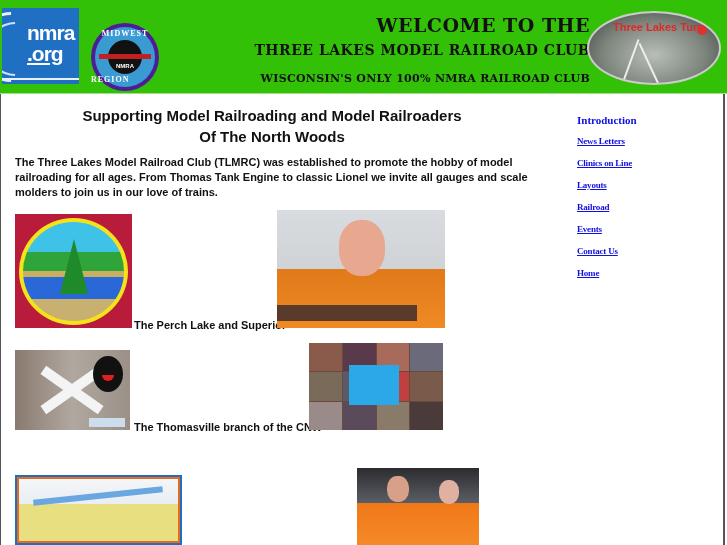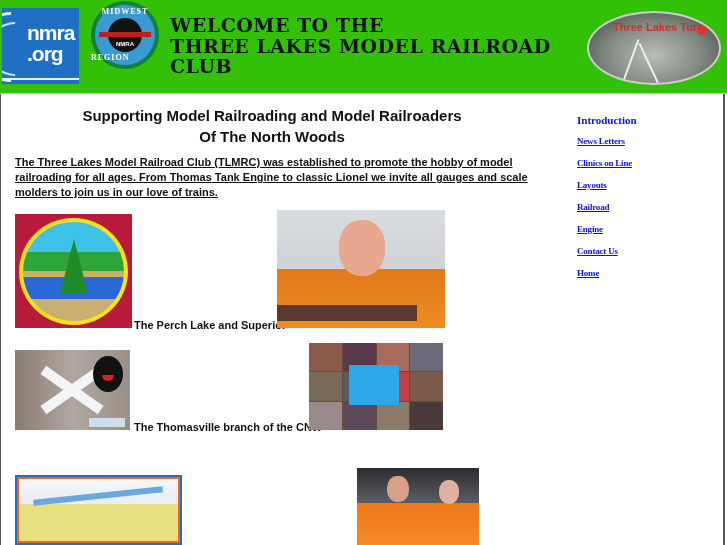--- a/index.html
+++ b/index.html
@@ -3,40 +3,40 @@
 <meta charset="utf-8">
 <style>
   html, body { margin:0; padding:0; }
   body { width:727px; height:545px; overflow:hidden; background:#fff; position:relative; font-family:"Liberation Sans", sans-serif; }
   .frame { position:absolute; left:0; top:0; width:725px; height:545px; border-left:1px solid #555; border-right:2px solid #555; box-sizing:border-box; }
   .header { position:absolute; left:0; top:0; width:727px; height:93px; background:#33c108; border-bottom:1px solid #9fe08a; }
   .nmra-logo { position:absolute; left:2px; top:8px; width:77px; height:76px; background:#1f6fc2; overflow:hidden; }
   .nmra-logo .arc1 { position:absolute; left:-26px; top:4px; width:64px; height:64px; border:3px solid #e8f0ff; border-radius:50%; border-right-color:transparent; border-top-color:transparent; transform:rotate(45deg); }
   .nmra-logo .arc2 { position:absolute; left:-14px; top:14px; width:50px; height:50px; border:2px solid #cfe0ff; border-radius:50%; border-right-color:transparent; border-top-color:transparent; transform:rotate(45deg); }
   .nmra-logo .t1 { position:absolute; left:25px; top:13px; color:#fff; font:bold 21px "Liberation Sans", sans-serif; letter-spacing:-1px; }
-  .nmra-logo .t2 { position:absolute; left:25px; top:34px; color:#fff; font:bold 21px "Liberation Sans", sans-serif; letter-spacing:-1px; }
+  .nmra-logo .t2 { position:absolute; left:25px; top:34px; color:#fff; font:bold 21px "Liberation Sans", sans-serif; letter-spacing:-1px;text-decoration:underline; }
   .nmra-logo .base { position:absolute; left:0; bottom:4px; width:77px; height:2px; background:#e8f0ff; }
-  .midwest { position:absolute; left:91px; top:1px; width:68px; height:68px; border-radius:50%; background:#15803d; }
+  .midwest { position:absolute; left:91px; top:23px; width:68px; height:68px; border-radius:50%; background:#4c1d95; }
   .midwest .ring { position:absolute; left:4px; top:4px; width:60px; height:60px; border-radius:50%; background:#3a9bd2; }
   .midwest .core { position:absolute; left:17px; top:17px; width:34px; height:34px; border-radius:50%; background:#111; }
   .midwest .bar { position:absolute; left:8px; top:31px; width:52px; height:5px; background:#c02020; }
   .midwest .txt-top { position:absolute; left:0; top:6px; width:68px; text-align:center; font:bold 8px "Liberation Serif", serif; color:#fff; letter-spacing:1px; }
   .midwest .txt-bot { position:absolute; left:0; top:52px; width:68px; font:bold 8px "Liberation Serif", serif; color:#fff; letter-spacing:1px; }
   .midwest .txt-mid { position:absolute; left:0; top:40px; width:68px; text-align:center; font:bold 6px "Liberation Sans", sans-serif; color:#fff; }
-  .title-block { position:absolute; left:170px; top:14px; width:420px; text-align:left; color:#111; font-family:"DejaVu Serif", serif; font-weight:bold; }
+  .title-block { position:absolute; left:170px; top:14px; width:420px; text-align:right; color:#111; font-family:"DejaVu Serif", serif; font-weight:bold; }
   .title1 { font-size:19px; line-height:22px; letter-spacing:0.5px; }
-  .title2 { font-size:19px; line-height:20px; letter-spacing:0.5px; }
+  .title2 { font-size:14px; line-height:28px; letter-spacing:0.5px; }
   .subtitle { font-size:11px; margin-top:8px; letter-spacing:0.3px; }
   .turn-logo { position:absolute; left:587px; top:11px; width:130px; height:70px; border-radius:50%; background:radial-gradient(ellipse at 50% 60%, #b8bfb8 0%, #7d857d 55%, #3b403b 100%); border:2px solid #ccc; overflow:hidden; }
   .turn-logo .t { position:absolute; left:24px; top:8px; color:#e02828; font:bold 11px "Liberation Sans", sans-serif; }
   .turn-logo .dot { position:absolute; left:108px; top:12px; width:10px; height:10px; border-radius:50%; background:#e03030; }
   .turn-logo .rail1 { position:absolute; left:40px; top:25px; width:2px; height:50px; background:#eee; transform:rotate(20deg); }
   .turn-logo .rail2 { position:absolute; left:60px; top:28px; width:2px; height:50px; background:#eee; transform:rotate(-25deg); }
   .tagline { position:absolute; left:12px; top:105px; width:520px; text-align:center; font:bold 15px/21px "Liberation Sans", sans-serif; color:#111; }
-  .intro { position:absolute; left:15px; top:155px; width:530px; font:bold 11px/15px "Liberation Sans", sans-serif; color:#111;text-decoration:underline; }
+  .intro { position:absolute; left:15px; top:155px; width:530px; font:bold 11px/15px "Liberation Sans", sans-serif; color:#111; }
   .img { position:absolute; box-sizing:border-box; }
   .perch-logo { left:15px; top:214px; width:117px; height:114px; background:#b81c3a; }
   .perch-logo .c { position:absolute; left:4px; top:4px; width:109px; height:107px; border-radius:50%; background:linear-gradient(#3fc2e8 0%, #3fc2e8 30%, #2ea43a 30%, #2ea43a 50%, #c8b060 50%, #c8b060 56%, #2a68d8 56%, #2a68d8 78%, #c8b070 78%); border:4px solid #f5e21a; box-sizing:border-box; }
   .perch-logo .tree { position:absolute; left:45px; top:25px; width:0; height:0; border-left:14px solid transparent; border-right:14px solid transparent; border-bottom:55px solid #1f8a2a; }
   .man-photo { left:277px; top:210px; width:168px; height:118px; background:linear-gradient(180deg,#d8dce0 0%, #cfd3d6 50%, #e07a1a 50%, #f08a24 100%); }
   .man-photo .face { position:absolute; left:62px; top:10px; width:46px; height:56px; border-radius:45%; background:#e8a890; }
   .man-photo .train { position:absolute; left:0; top:95px; width:140px; height:16px; background:#5a3a2a; }
   .caption { position:absolute; font:bold 11px "Liberation Sans", sans-serif; color:#111; white-space:nowrap; }
   .crossing { left:15px; top:350px; width:115px; height:80px; background:linear-gradient(90deg,#8a7a70 0%, #b0a8a0 50%, #9a9088 100%); }
   .crossing .x1, .crossing .x2 { position:absolute; left:22px; top:35px; width:70px; height:10px; background:#f4f4f4; }
@@ -77,20 +77,21 @@
     <div class="core"></div>
     <div class="bar"></div>
     <span class="txt-top">MIDWEST</span>
     <span class="txt-mid">NMRA</span>
     <span class="txt-bot">REGION</span>
   </div>
 
   <div class="title-block">
     <div class="title1">WELCOME TO THE</div>
     <div class="title2">THREE LAKES MODEL RAILROAD CLUB</div>
+    <div class="subtitle">WISCONSIN'S ONLY 100% NMRA RAILROAD CLUB</div>
   </div>
 
   <div class="turn-logo">
     <span class="t">Three Lakes Turn</span>
     <div class="dot"></div>
     <div class="rail1"></div>
     <div class="rail2"></div>
   </div>
 </div>
 
@@ -145,16 +146,16 @@
   <div class="f1"></div>
   <div class="f2"></div>
 </div>
 
 <nav class="nav">
   <span class="head">Introduction</span>
   <a>News Letters</a>
   <a>Clinics on Line</a>
   <a>Layouts</a>
   <a>Railroad</a>
-  <a>Engine</a>
+  <a>Events</a>
   <a>Contact Us</a>
   <a>Home</a>
 </nav>
 
 </body></html>

